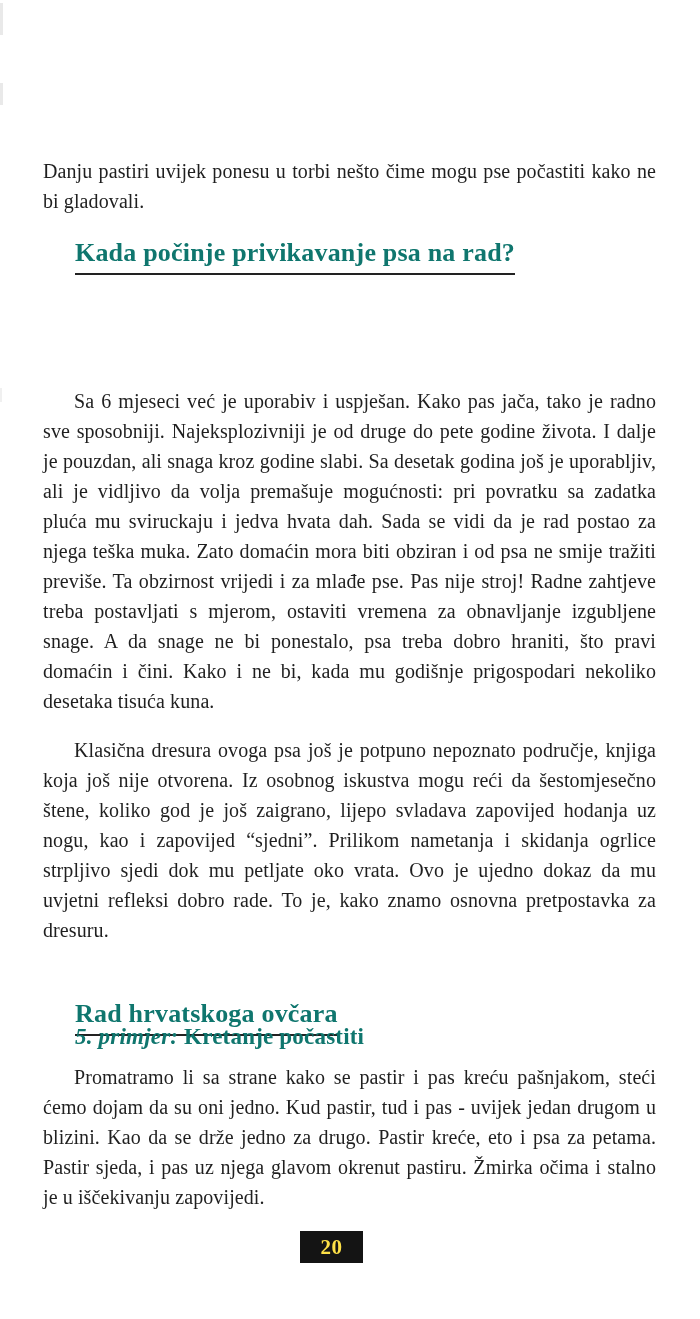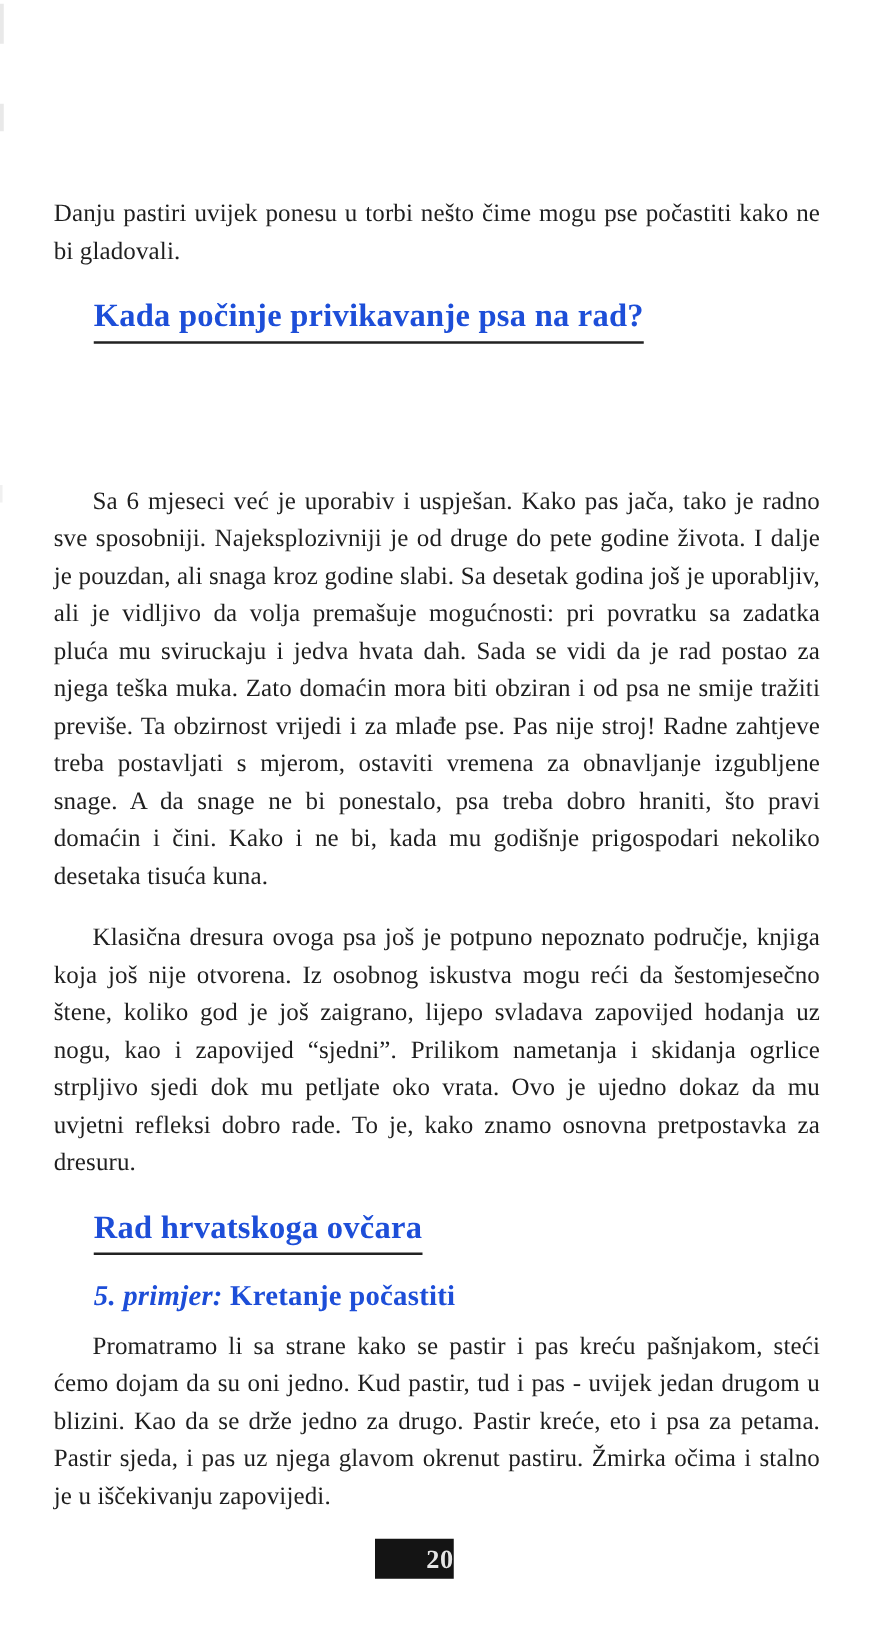--- a/index.html
+++ b/index.html
@@ -25,42 +25,42 @@
     line-height: 30px;
     text-align: justify;
     letter-spacing: 0.1px;
     color: #1f1f1f;
   }
   .para.indent { text-indent: 31px; }
   .heading {
     position: absolute;
     left: 75px;
     font-weight: bold;
-    color: #1d4ed8;
+    color: #0f766e;
     letter-spacing: 0.2px;
     white-space: nowrap;
   }
   .heading.underlined {
     border-bottom: 2px solid #222222;
     padding-bottom: 5px;
   }
   .h-main { font-size: 26px; }
   .h-sub  { font-size: 23px; }
   .h-sub .italic-part { font-style: italic; }
   .page-badge {
     position: absolute;
     left: 300px;
     top: 1231px;
     width: 63px;
     height: 32px;
     background: #141414;
-    color: #e5e5e5;
+    color: #fde047;
     display: flex;
     align-items: center;
-    justify-content: flex-end;
+    justify-content: center;
     font-size: 21px;
     font-weight: bold;
     letter-spacing: 0.5px;
   }
   .scan-mark {
     position: absolute;
     background: #e9e9e9;
   }
   .mark-1 { left: 0; top: 3px;   width: 3px; height: 32px; }
   .mark-2 { left: 0; top: 83px;  width: 3px; height: 22px; }
@@ -77,21 +77,21 @@
 
   <p class="para" style="top:136px;">Danju pastiri uvijek ponesu u torbi nešto čime mogu pse počastiti kako ne bi gladovali.</p>
 
   <h2 class="heading underlined h-main" style="top:216px;">Kada počinje privikavanje psa na rad?</h2>
 
 
   <p class="para indent" style="top:366px;">Sa 6 mjeseci već je uporabiv i uspješan. Kako pas jača, tako je radno sve sposobniji. Najeksplozivniji je od druge do pete godine života. I dalje je pouzdan, ali snaga kroz godine slabi. Sa desetak godina još je uporabljiv, ali je vidljivo da volja premašuje mogućnosti: pri povratku sa zadatka pluća mu sviruckaju i jedva hvata dah. Sada se vidi da je rad postao za njega teška muka. Zato domaćin mora biti obziran i od psa ne smije tražiti previše. Ta obzirnost vrijedi i za mlađe pse. Pas nije stroj! Radne zahtjeve treba postavljati s mjerom, ostaviti vremena za obnavljanje izgubljene snage. A da snage ne bi ponestalo, psa treba dobro hraniti, što pravi domaćin i čini. Kako i ne bi, kada mu godišnje prigospodari nekoliko desetaka tisuća kuna.</p>
 
   <p class="para indent" style="top:715px;">Klasična dresura ovoga psa još je potpuno nepoznato područje, knjiga koja još nije otvorena. Iz osobnog iskustva mogu reći da šestomjesečno štene, koliko god je još zaigrano, lijepo svladava zapovijed hodanja uz nogu, kao i zapovijed “sjedni”. Prilikom nametanja i skidanja ogrlice strpljivo sjedi dok mu petljate oko vrata. Ovo je ujedno dokaz da mu uvjetni refleksi dobro rade. To je, kako znamo osnovna pretpostavka za dresuru.</p>
 
-  <h2 class="heading underlined h-main" style="top:945px;">Rad hrvatskoga ovčara</h2>
+  <h2 class="heading underlined h-main" style="top:977px;">Rad hrvatskoga ovčara</h2>
 
   <h3 class="heading h-sub" style="top:1001px;"><span class="italic-part">5. primjer:</span><span> Kretanje počastiti</span></h3>
 
   <p class="para indent" style="top:1042px;">Promatramo li sa strane kako se pastir i pas kreću pašnjakom, steći ćemo dojam da su oni jedno. Kud pastir, tud i pas - uvijek jedan drugom u blizini. Kao da se drže jedno za drugo. Pastir kreće, eto i psa za petama. Pastir sjeda, i pas uz njega glavom okrenut pastiru. Žmirka očima i stalno je u iščekivanju zapovijedi.</p>
 
   <div class="page-badge">
     <span>20</span>
   </div>
 
 </div>

